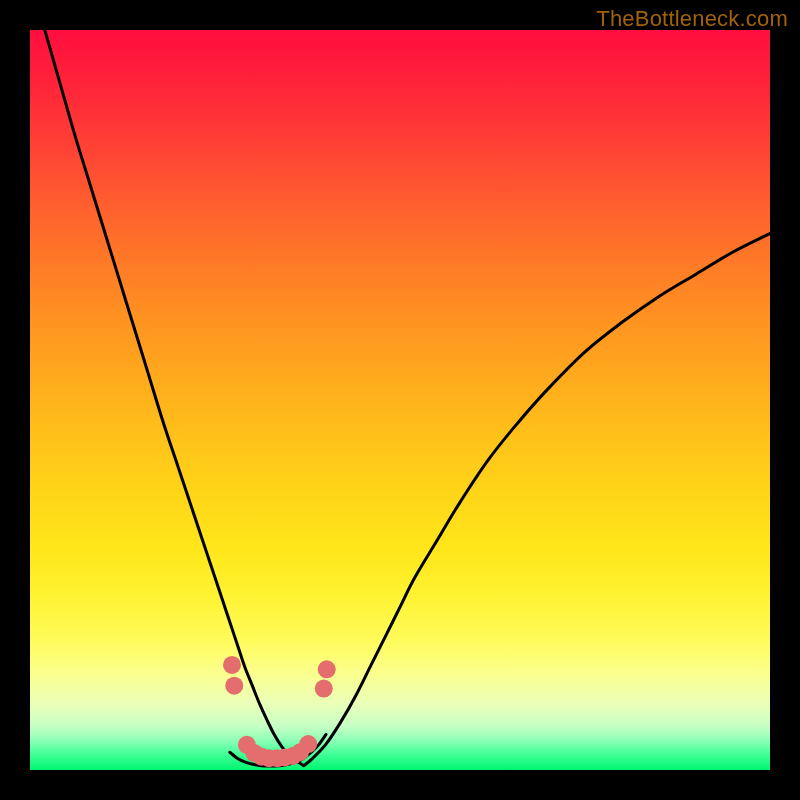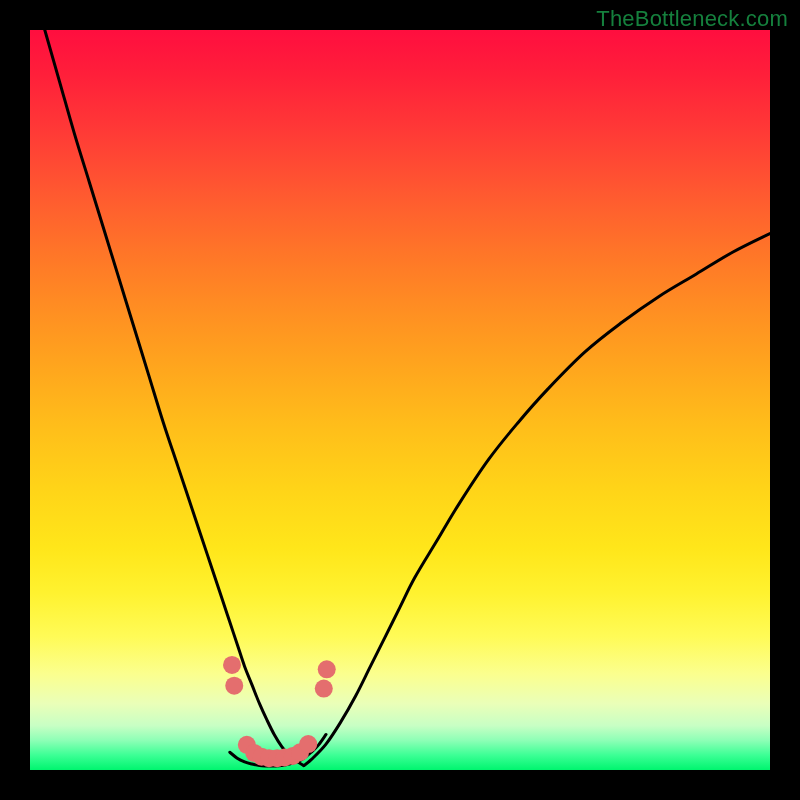--- a/index.html
+++ b/index.html
@@ -47,21 +47,21 @@
       #c8ffc4 94%,
       #8dffb6 96%,
       #3cff95 98%,
       #00f56f 100%
     );
   }
   .brand {
     position: absolute;
     top: 6px;
     right: 12px;
-    color: #15803d;
+    color: #a16207;
     font-size: 22px;
     font-weight: 500;
     letter-spacing: 0.2px;
   }
   svg.curves {
     position: absolute;
     inset: 0;
     width: 740px;
     height: 740px;
   }

